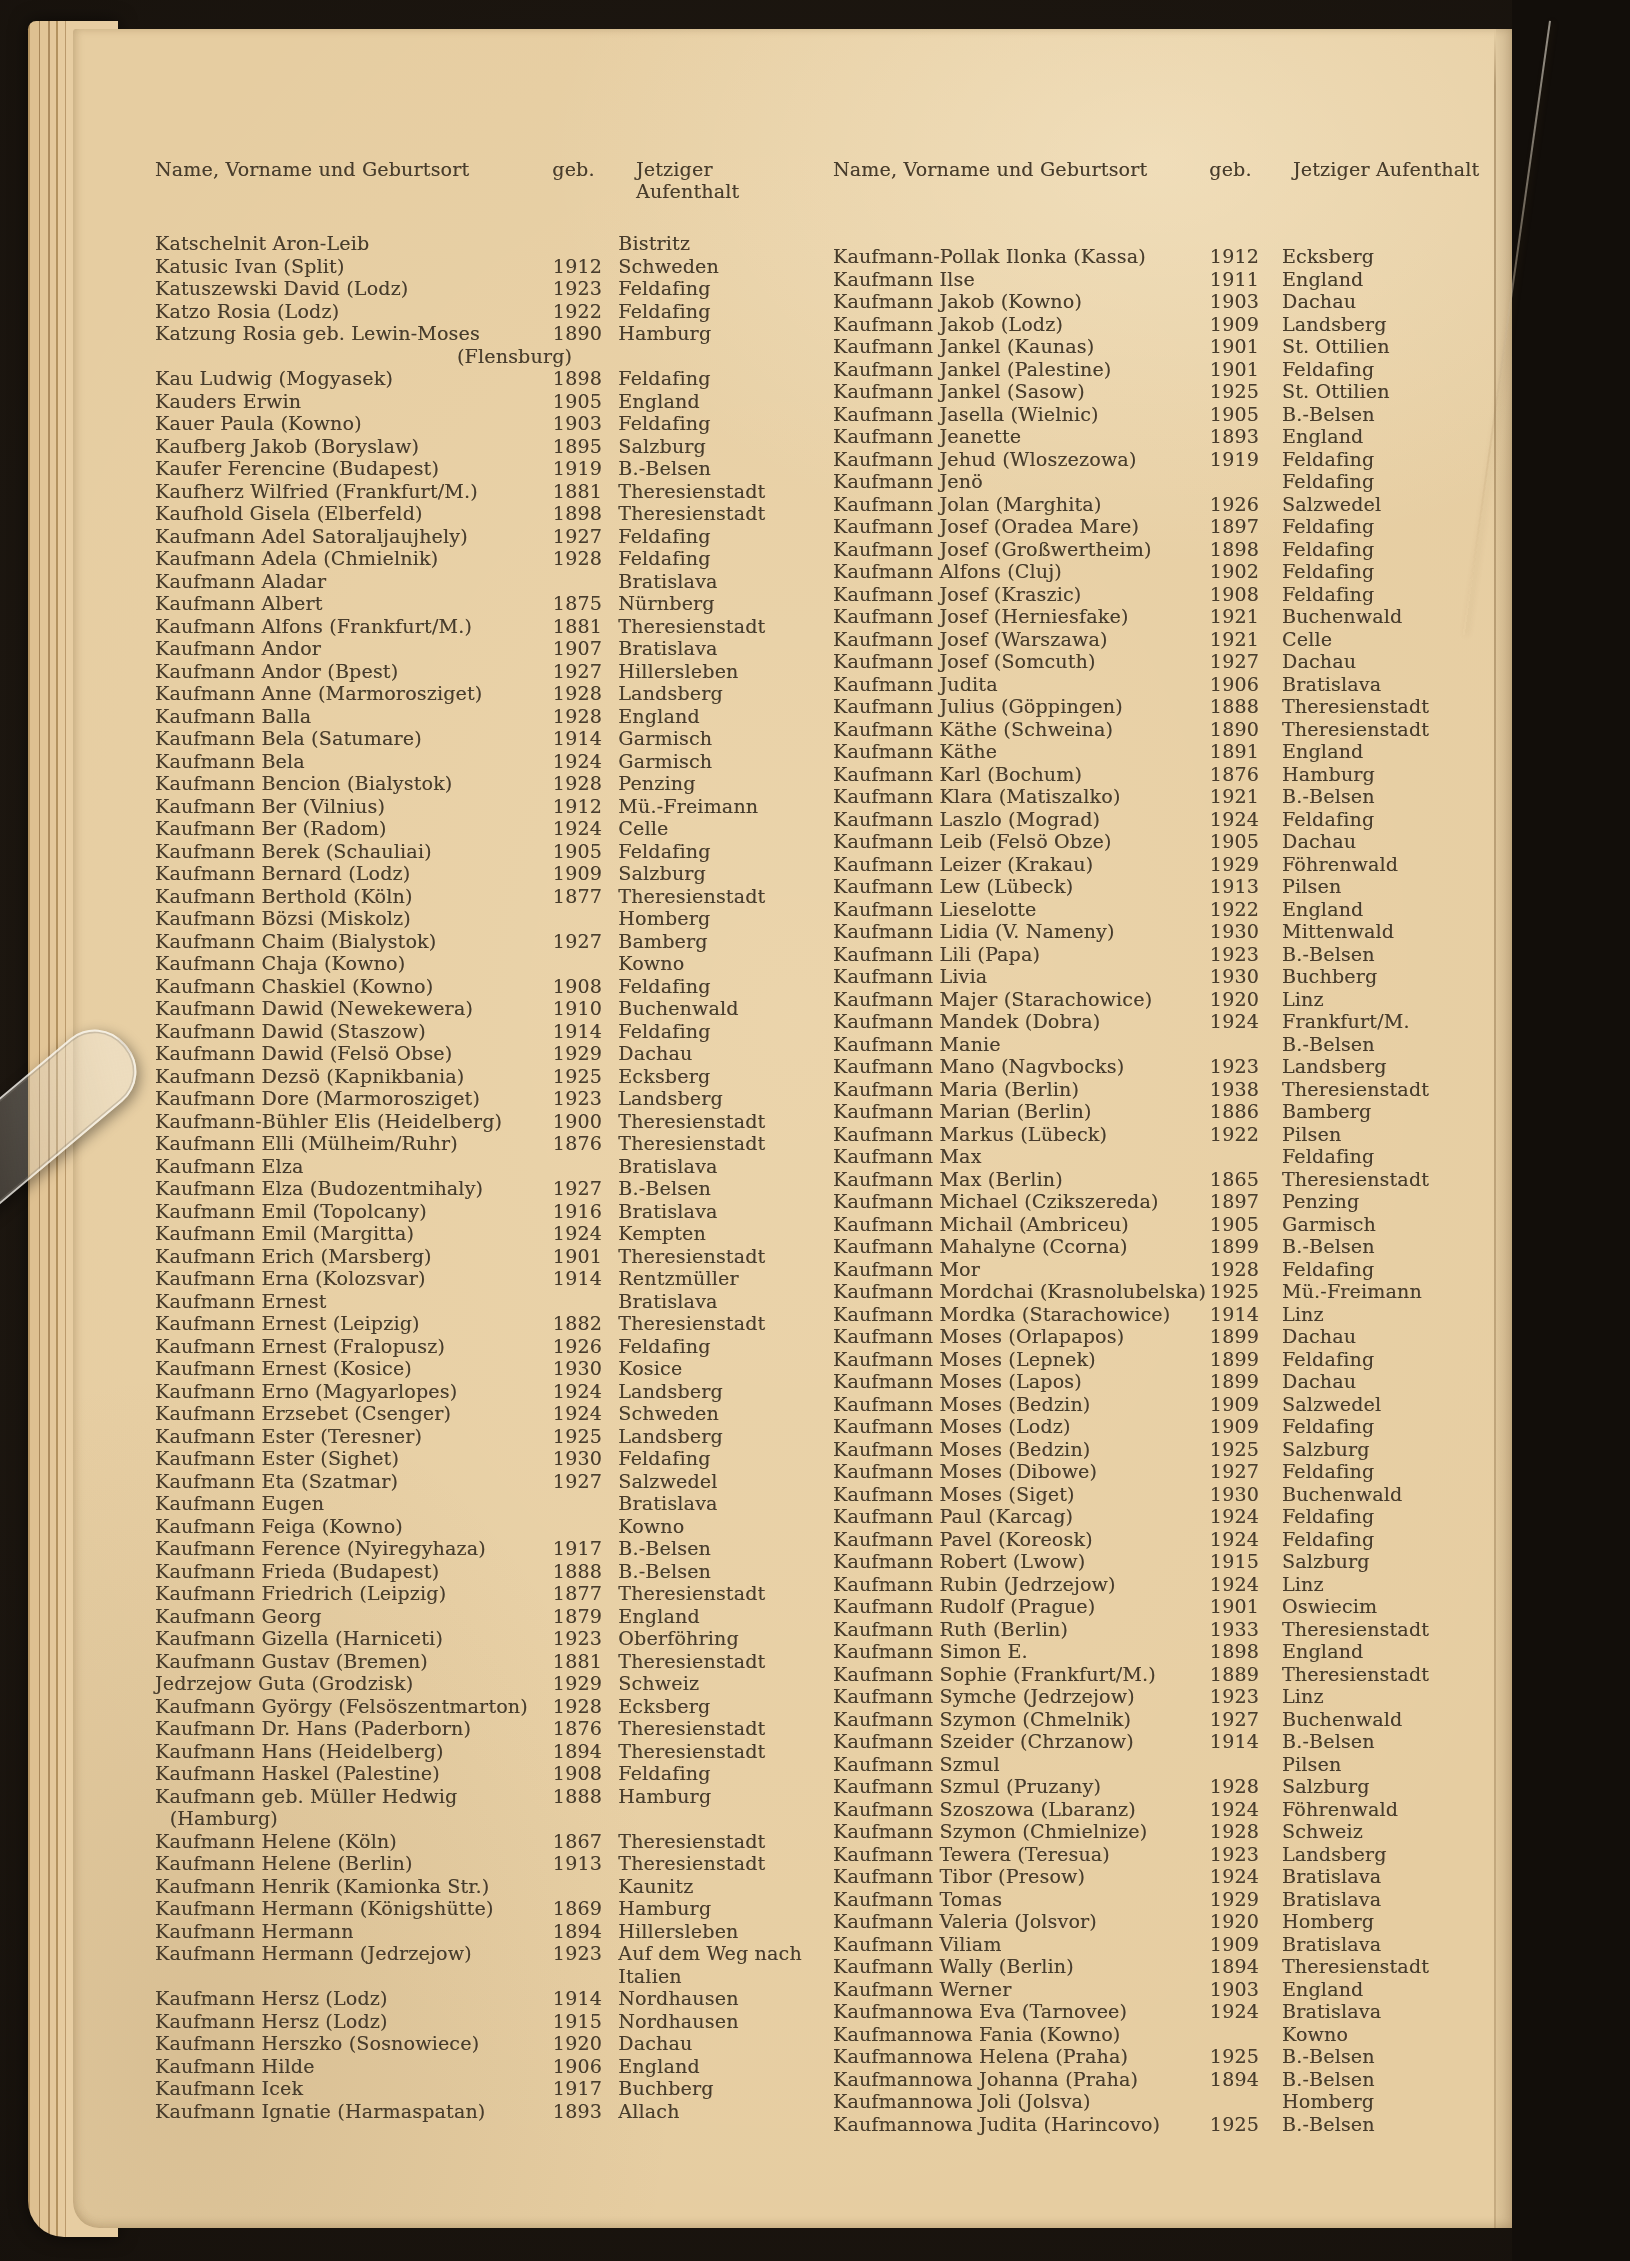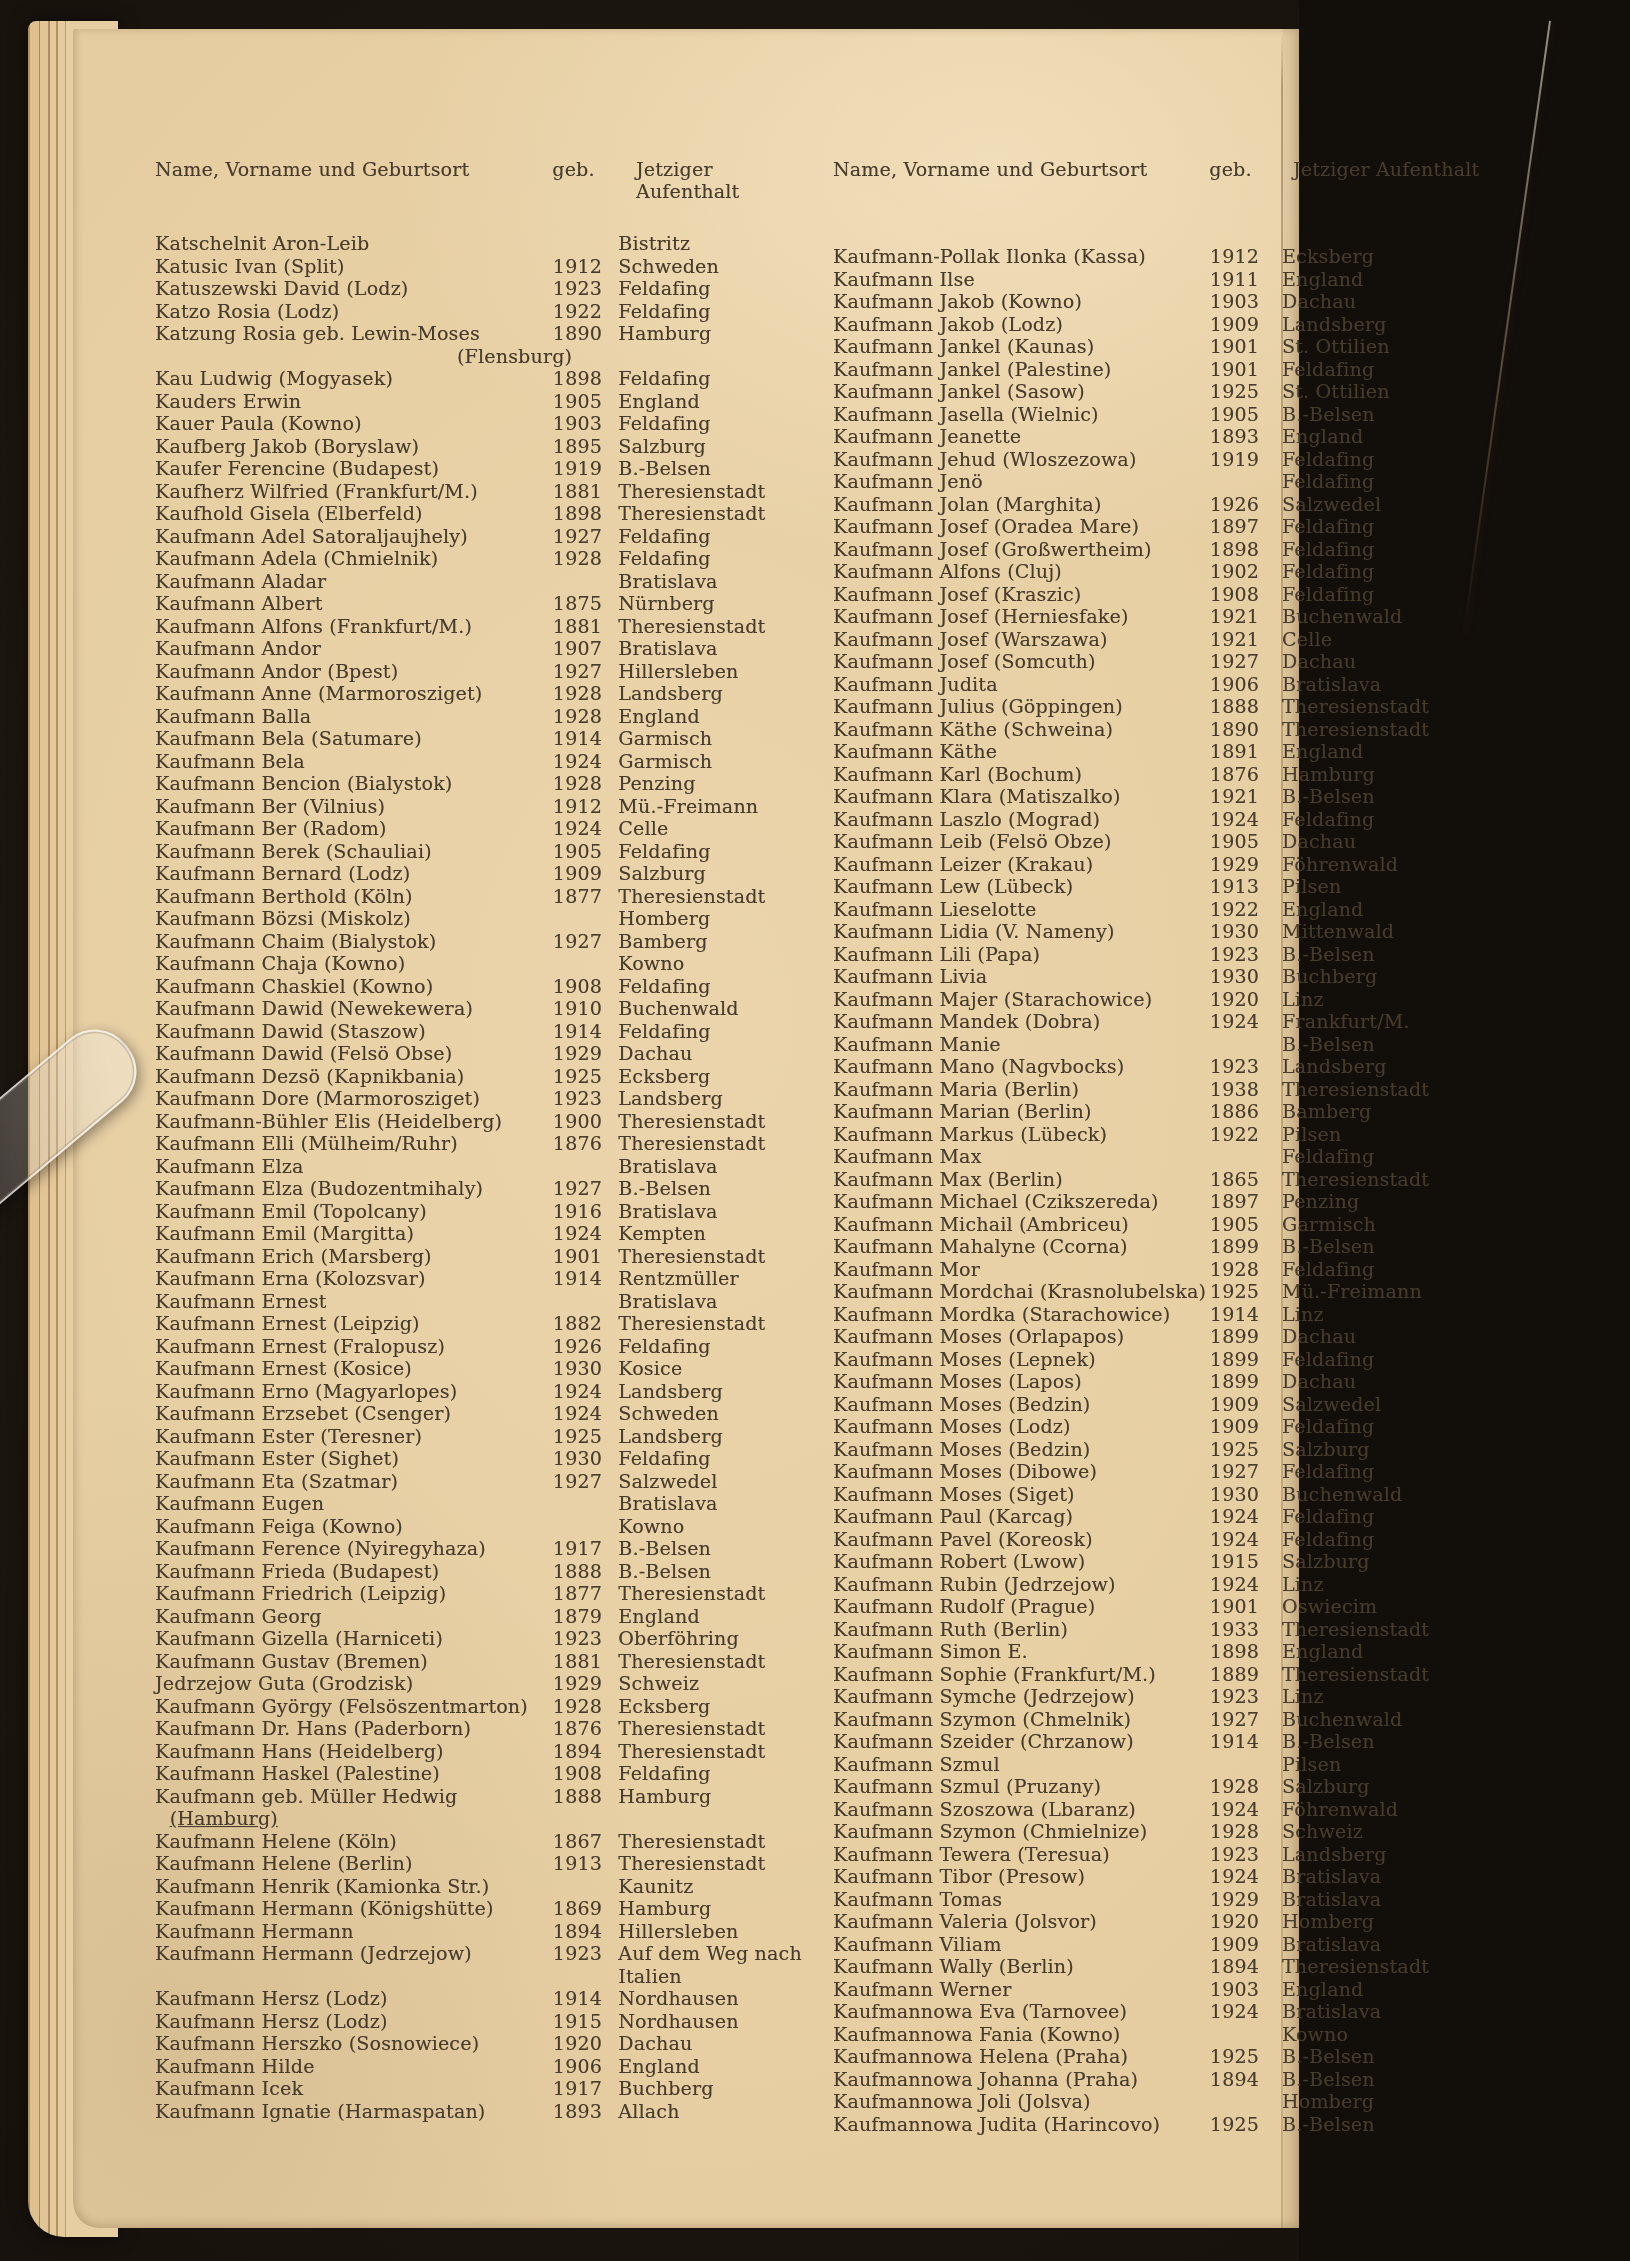--- a/index.html
+++ b/index.html
@@ -2,21 +2,21 @@
 <html style="--ink: #473c2c;font-size:13px"><head>
 <meta charset="utf-8">
 <style>
   html,body{margin:0;padding:0;}
   body{
     width:1631px;height:2261px;overflow:hidden;
     background:#120e0a;
     font-family:"DejaVu Serif","Liberation Serif",serif;
   }
   .scene{
-    position:relative;width:1299px;height:2261px;
+    position:relative;width:1512px;height:2261px;
     background:radial-gradient(150% 110% at 55% 45%, #231c14 0%, #16110c 65%, #0c0907 100%);
   }
   
   .stack{
     position:absolute;left:28px;top:21px;bottom:24.5px;width:90px;
     border-radius:8.2px 0 0 36px;
     background:
       linear-gradient(90deg,
         #b3925f 0 1.6px, #dec091 1.6px 10.6px,
         #a8875a 10.6px 12.2px, #e2c597 12.2px 20.4px,
@@ -77,21 +77,21 @@
   .col-left{left:82px;top:175px;}
   .col-right{left:760px;top:188px;}
   .row{display:grid;height:22.5px;line-height:22.5px;white-space:nowrap;
        text-shadow:0.2px 0.2px 0.4px rgba(70,58,42,.45);}
   .col-left .row{grid-template-columns:390px 57px 1fr;}
   .col-right .row{grid-template-columns:369px 57px 1fr;}
   .row .y{text-align:right;}
   .col-left .row .p{padding-left:16.3px;}
   .col-right .row .p{padding-left:23px;}
   .row.ind1 .n{padding-left:302px;}
-  .row.ind2 .n{padding-left:14.7px;text-decoration:underline;}
+  .row.ind2 .n{padding-left:14.7px;}
 </style>
 </head>
 <body>
 
 <div class="scene">
   <div class="stack"></div>
 
   <div class="page">
     <div class="crease"></div>
     <div class="fold-shade"></div>

